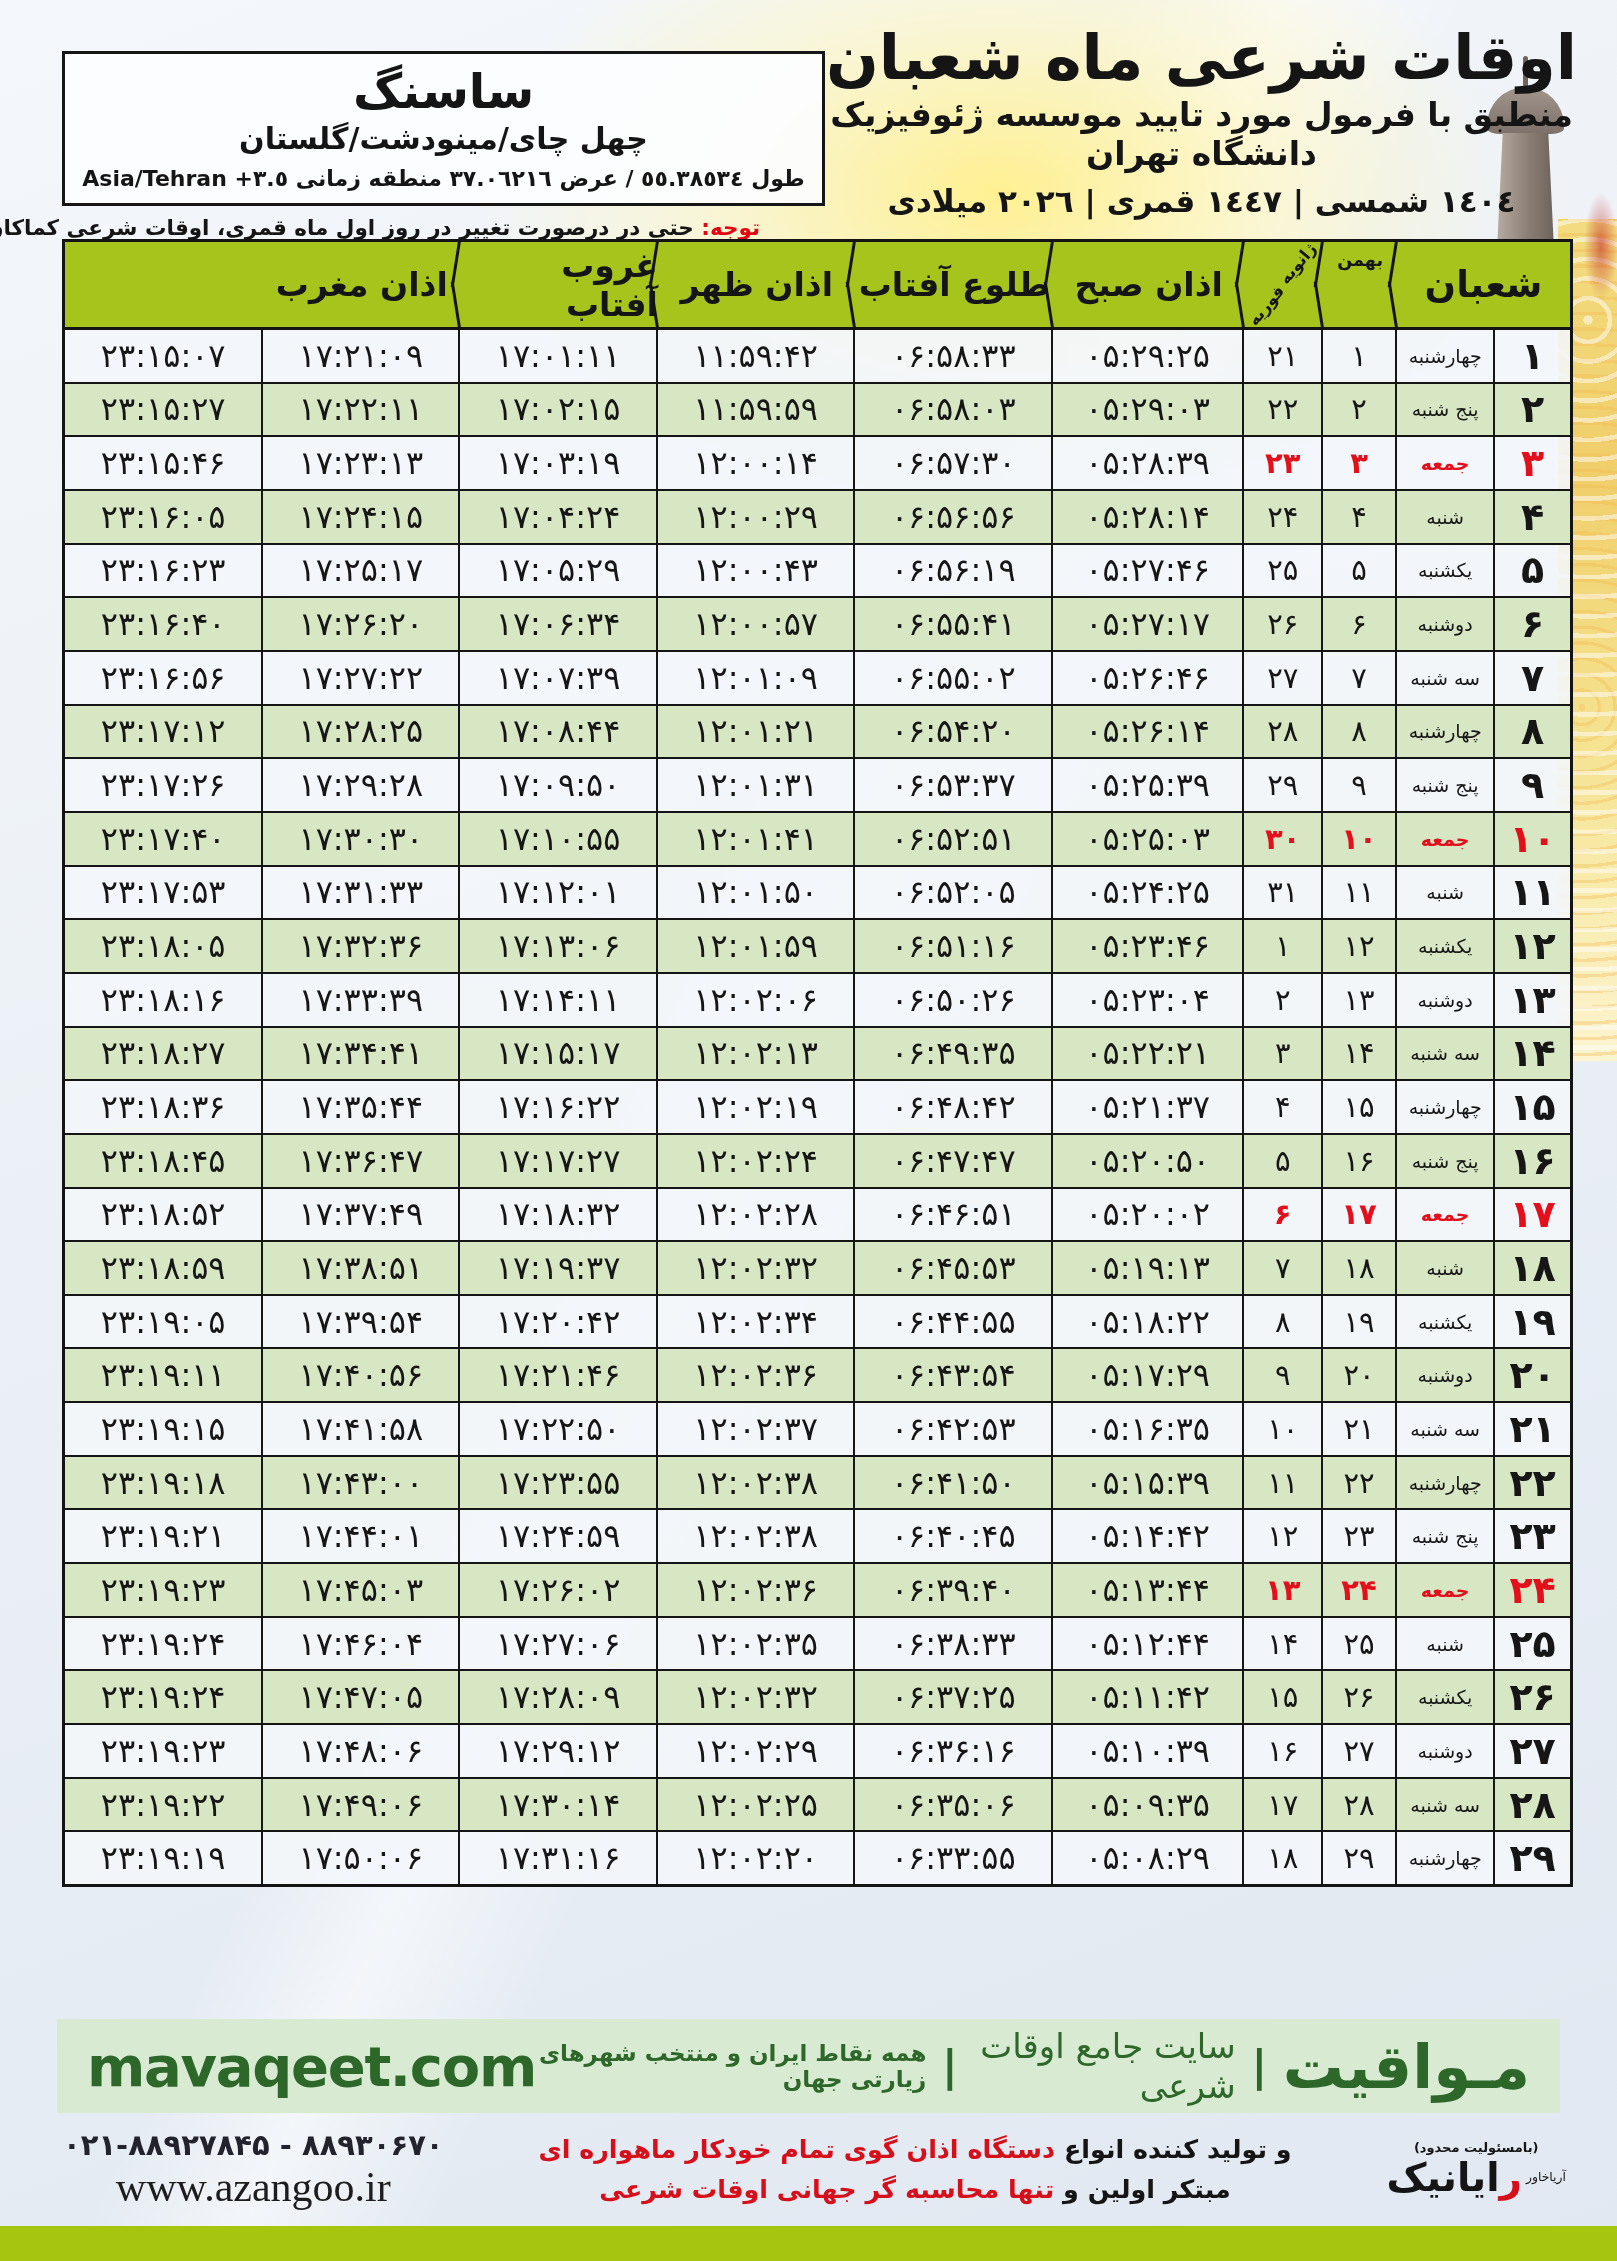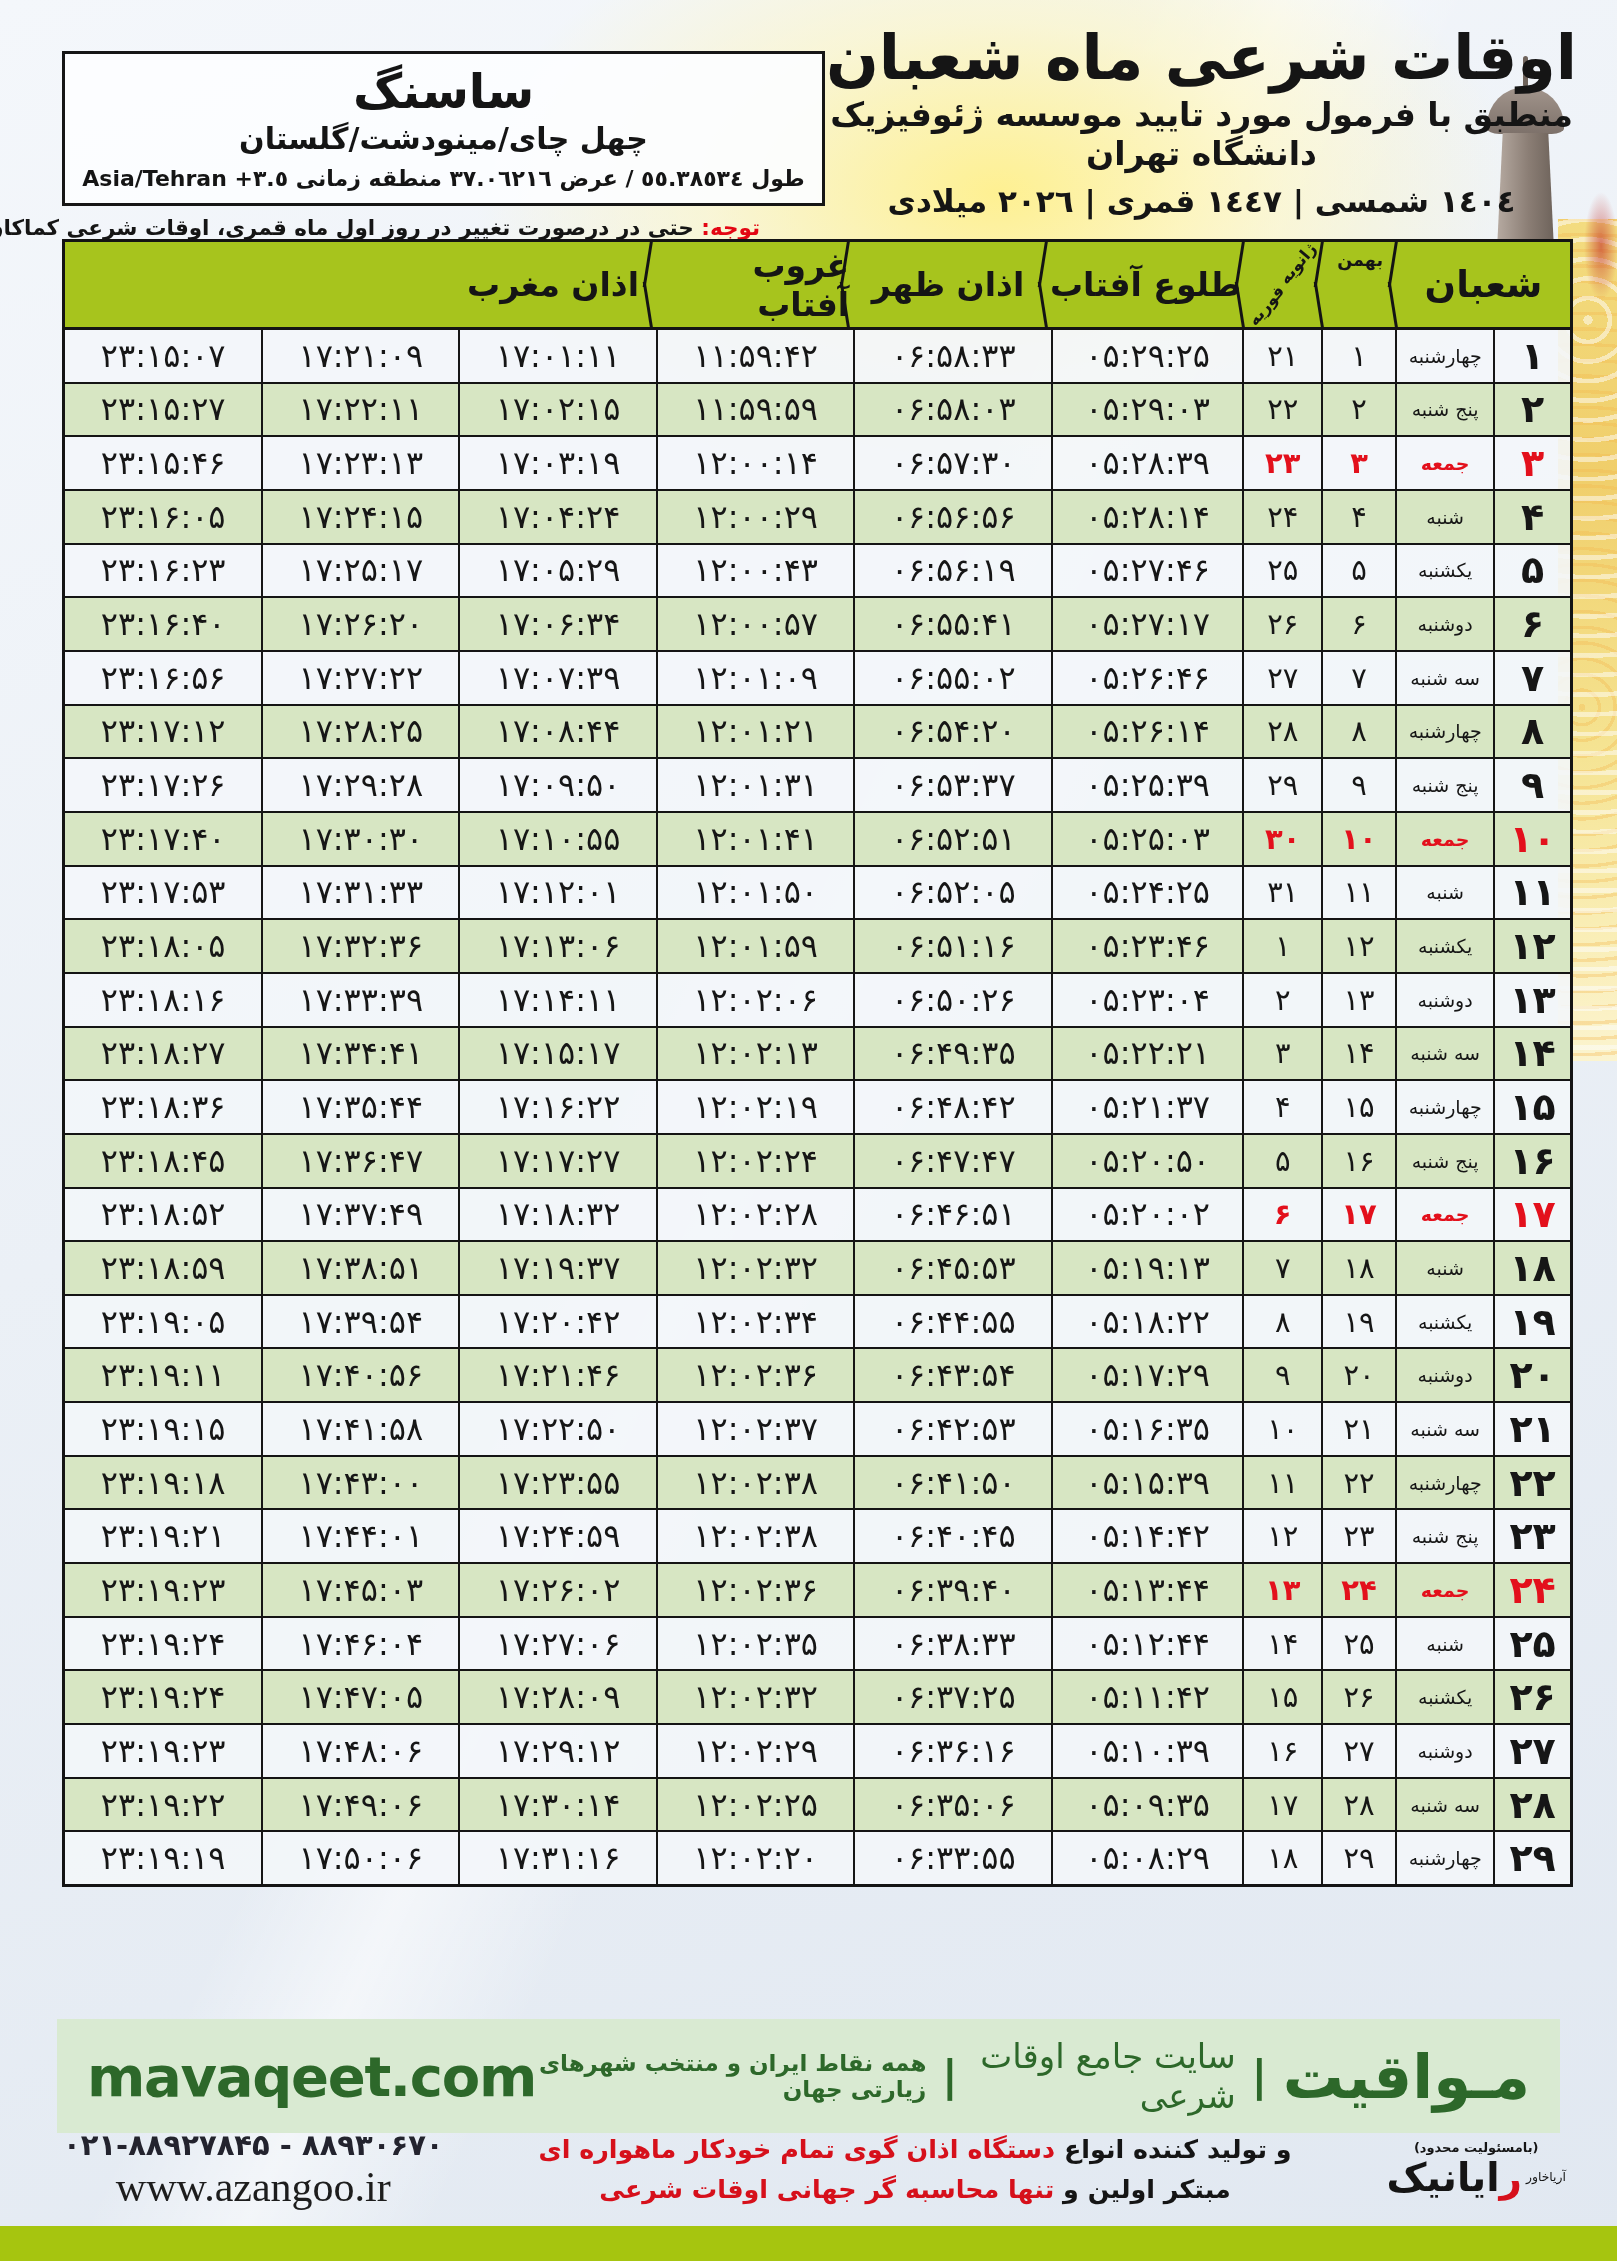--- a/index.html
+++ b/index.html
@@ -68,21 +68,21 @@
   .c-sha{width:4.97%;font-size:38px;font-weight:bold;}
   .c-wd{width:6.52%;font-size:19px;}
   .c-bah{width:4.92%;font-size:29px;}
   .c-jan{width:5.23%;font-size:29px;}
   .c-sobh{width:12.71%;}
   .c-tolu,.c-zohr,.c-ghorub{width:13.13%;}
   .c-maghreb{width:13.09%;}
   .c-nime{width:13.17%;}
   .brow.fri .c-sha,.brow.fri .c-wd,.brow.fri .c-bah,.brow.fri .c-jan{color:#e3101c;font-weight:bold;}
   
-  .mv-bar{position:absolute;left:57px;top:2019px;width:1503px;height:114px;z-index:2;background:#d9ead2;
+  .mv-bar{position:absolute;left:57px;top:2019px;width:1503px;height:94px;z-index:2;background:#d9ead2;
     color:#2d682a;display:flex;align-items:center;justify-content:flex-end;
     padding:0 30px;box-sizing:border-box;}
   .mv-url{font-size:56px;font-weight:bold;letter-spacing:-1.3px;}
   .mv-right{display:flex;align-items:center;gap:15.7px;}
   .mv-logo{font-size:61px;font-weight:bold;}
   .mv-sep{font-size:43px;font-weight:bold;}
   .mv-site{font-size:34px;font-weight:normal;}
   .mv-small{font-size:23px;font-weight:bold;}
   
   .bottom{position:absolute;left:63px;top:2120px;width:1503px;height:99px;z-index:2;
@@ -149,20 +149,23 @@
       <div class="hcell h-sha">
           <span>شعبان</span>
         </div>
       <div class="hcell h-bah">
           <span>بهمن</span>
         </div>
       <div class="hcell h-jan">
         <span class="r1">ژانویه</span>
         <span class="r2">فوریه</span>
       </div>
+      <div class="hcell h-sobh">
+          <span>اذان صبح</span>
+        </div>
       <div class="hcell h-t">
           <span>طلوع آفتاب</span>
         </div>
       <div class="hcell h-t">
           <span>اذان ظهر</span>
         </div>
       <div class="hcell h-t">
           <span>غروب آفتاب</span>
         </div>
       <div class="hcell h-maghreb">

